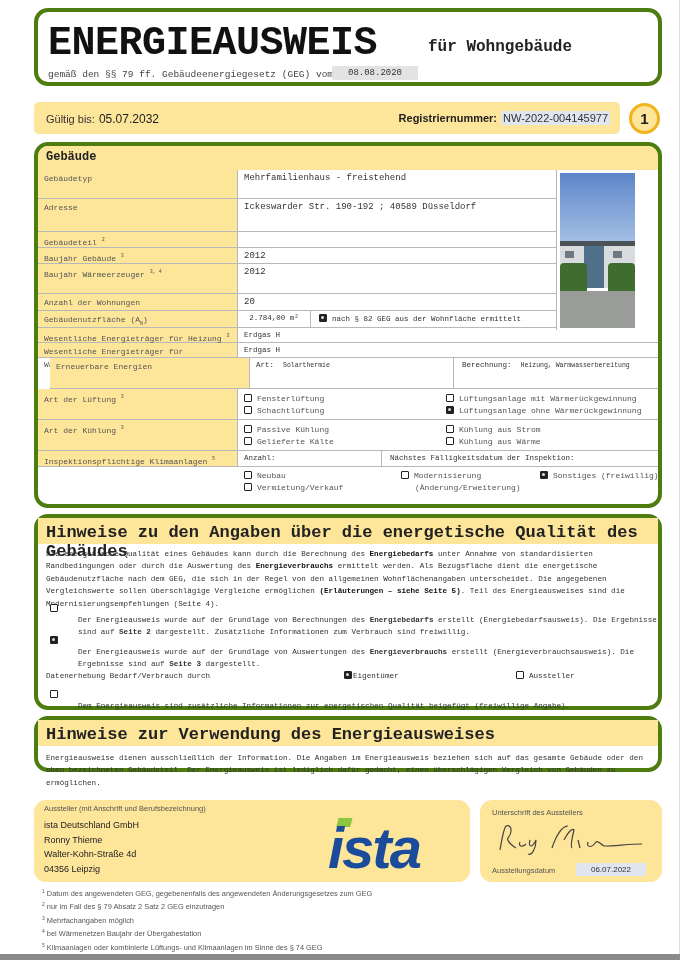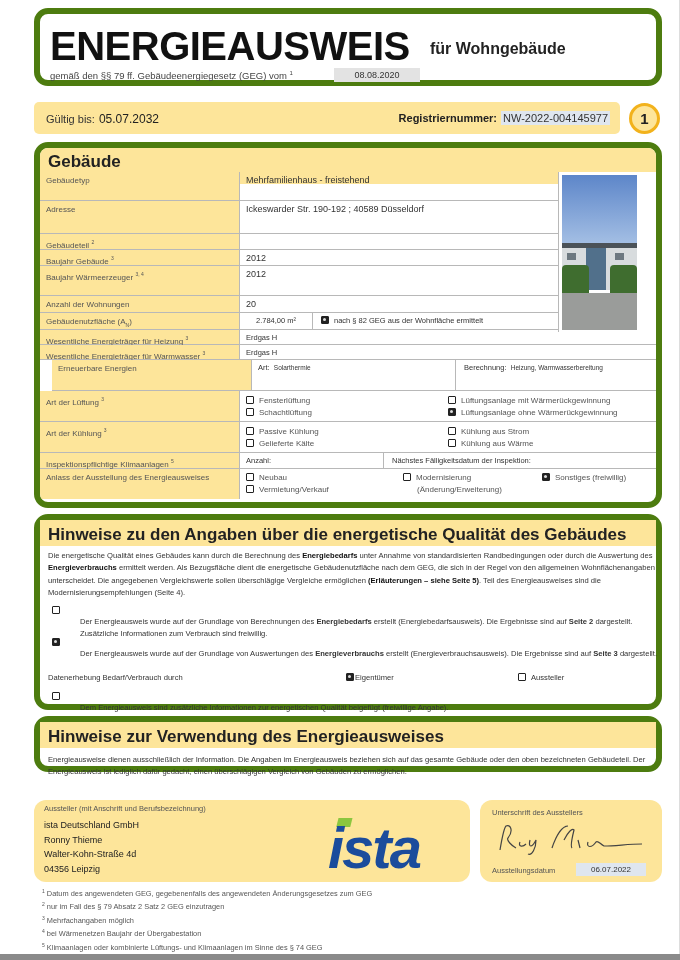--- a/index.html
+++ b/index.html
@@ -1,42 +1,42 @@
 <!DOCTYPE html>
 <html><head>
 <meta charset="utf-8">
 <style>
   * { box-sizing: border-box; margin: 0; padding: 0; }
   html, body { width: 680px; height: 960px; background: #ffffff; overflow: hidden; }
   body { font-family: "Liberation Sans", "DejaVu Sans", sans-serif; color: #222; position: relative; }
   .page { position: absolute; left: 0; top: 0; width: 680px; height: 960px; background: #fff; border-right: 1px solid #ddd; }
   .bottom-bar { position: absolute; left: 0; bottom: 0; width: 680px; height: 6px; background: #8a8a8a; }
 
-  .frame { position: absolute; border: 6px solid #4d7c0f; border-radius: 14px; background: #fff; }
+  .frame { position: absolute; border: 4px solid #4d7c0f; border-radius: 14px; background: #fff; font-family: Liberation Mono, monospace; }
 
   
   .hdr { left: 34px; top: 8px; width: 628px; height: 78px; }
   .hdr .title { position: absolute; left: 10px; top: 10px; font-size: 40px; font-weight: bold; letter-spacing: -0.5px; color: #111; line-height: 44px; }
   .hdr .subtitle { position: absolute; left: 390px; top: 26px; font-size: 16px; font-weight: bold; color: #222; }
   .hdr .law { position: absolute; left: 10px; top: 56px; font-size: 9.5px; color: #444; }
   .hdr .law sup { font-size: 6px; }
   .hdr .law-date { position: absolute; left: 294px; top: 54px; width: 86px; height: 14px; background: #e3e3e3; font-size: 9px; text-align: center; line-height: 14px; color: #333; }
 
   
   .valid { position: absolute; left: 34px; top: 102px; width: 586px; height: 32px; background: #fde59a; border-radius: 5px; }
   .valid .lbl { position: absolute; left: 12px; top: 10px; font-size: 11px; color: #333; }
   .valid .lbl span.v { font-size: 12px; color: #222; margin-left: 4px; }
   .valid .reg { position: absolute; right: 10px; top: 10px; font-size: 11px; color: #222; font-weight: bold; }
   .valid .reg span.v { background: #dfe6ef; font-weight: normal; color: #333; padding: 1px 2px; margin-left: 4px; }
   .pagenum { position: absolute; left: 629px; top: 103px; width: 31px; height: 31px; border: 3px solid #f2b21c; border-radius: 50%; background: #fde59a; font-weight: bold; font-size: 15px; text-align: center; line-height: 25px; color: #222; }
 
   
   .geb { left: 34px; top: 142px; width: 628px; height: 366px; overflow: hidden; }
   .sec-head { background: #fde59a; font-weight: bold; color: #222; }
-  .geb .sec-head { height: 36px; font-size: 17px; padding: 4px 8px 0 8px; }
+  .geb .sec-head { height: 24px; font-size: 12px; padding: 4px 8px 0 8px; }
   .grid { position: absolute; left: 0; top: 24px; width: 620px; }
   .row { position: absolute; left: 0; width: 620px; border-bottom: 1px solid #b8b8b8; }
   .lab { position: absolute; left: 0; top: 0; bottom: 0; width: 200px; background: #fde59a; font-size: 8px; color: #555; padding: 3px 6px; border-right: 1px solid #b8b8b8; line-height: 11px; }
   .lab sup { font-size: 5px; }
   .val { position: absolute; left: 201px; top: 0; bottom: 0; font-size: 9px; color: #333; padding: 3px 5px; }
   .val.small { font-size: 7.5px; }
   .vsep { position: absolute; top: 0; bottom: 0; border-left: 1px solid #b8b8b8; }
   .cb { display: inline-block; width: 8px; height: 8px; border: 1.5px solid #222; border-radius: 1px; vertical-align: -1px; margin-right: 5px; background: #fff; position: relative; }
   .cb.on { background: #222; }
   .cb.on::after { content: ""; position: absolute; left: 1px; top: 1px; width: 3px; height: 3px; background: #ddd; border-radius: 50%; }
@@ -168,21 +168,20 @@
           <div class="opt"><span class="cb"></span><span>Kühlung aus Wärme</span></div>
         </div>
       </div>
       <div class="row" style="top:281px;height:16px;">
         <div class="lab"><span>Inspektionspflichtige Klimaanlagen</span> <sup>5</sup></div>
         <div class="val small">Anzahl:</div>
         <div class="vsep" style="left:343px;"></div>
         <div class="val small" style="left:347px;">Nächstes Fälligkeitsdatum der Inspektion:</div>
       </div>
       <div class="row" style="top:297px;height:30px;border-bottom:none;">
-        <div class="lab">Anlass der Ausstellung des Energieausweises</div>
         <div class="val" style="padding-top:3px;">
           <div class="opt"><span class="cb"></span><span>Neubau</span></div>
           <div class="opt"><span class="cb"></span><span>Vermietung/Verkauf</span></div>
         </div>
         <div class="val" style="left:497px;padding-top:3px;">
           <div class="opt"><span class="cb on"></span><span>Sonstiges (freiwillig)</span></div>
         </div>
         <div class="val" style="left:358px;padding-top:3px;width:120px;white-space:normal;">
           <div class="opt" style="white-space:normal;padding-left:14px;text-indent:-14px;"><span class="cb" style="text-indent:0"></span><span>Modernisierung (Änderung/Erweiterung)</span></div>
         </div>

